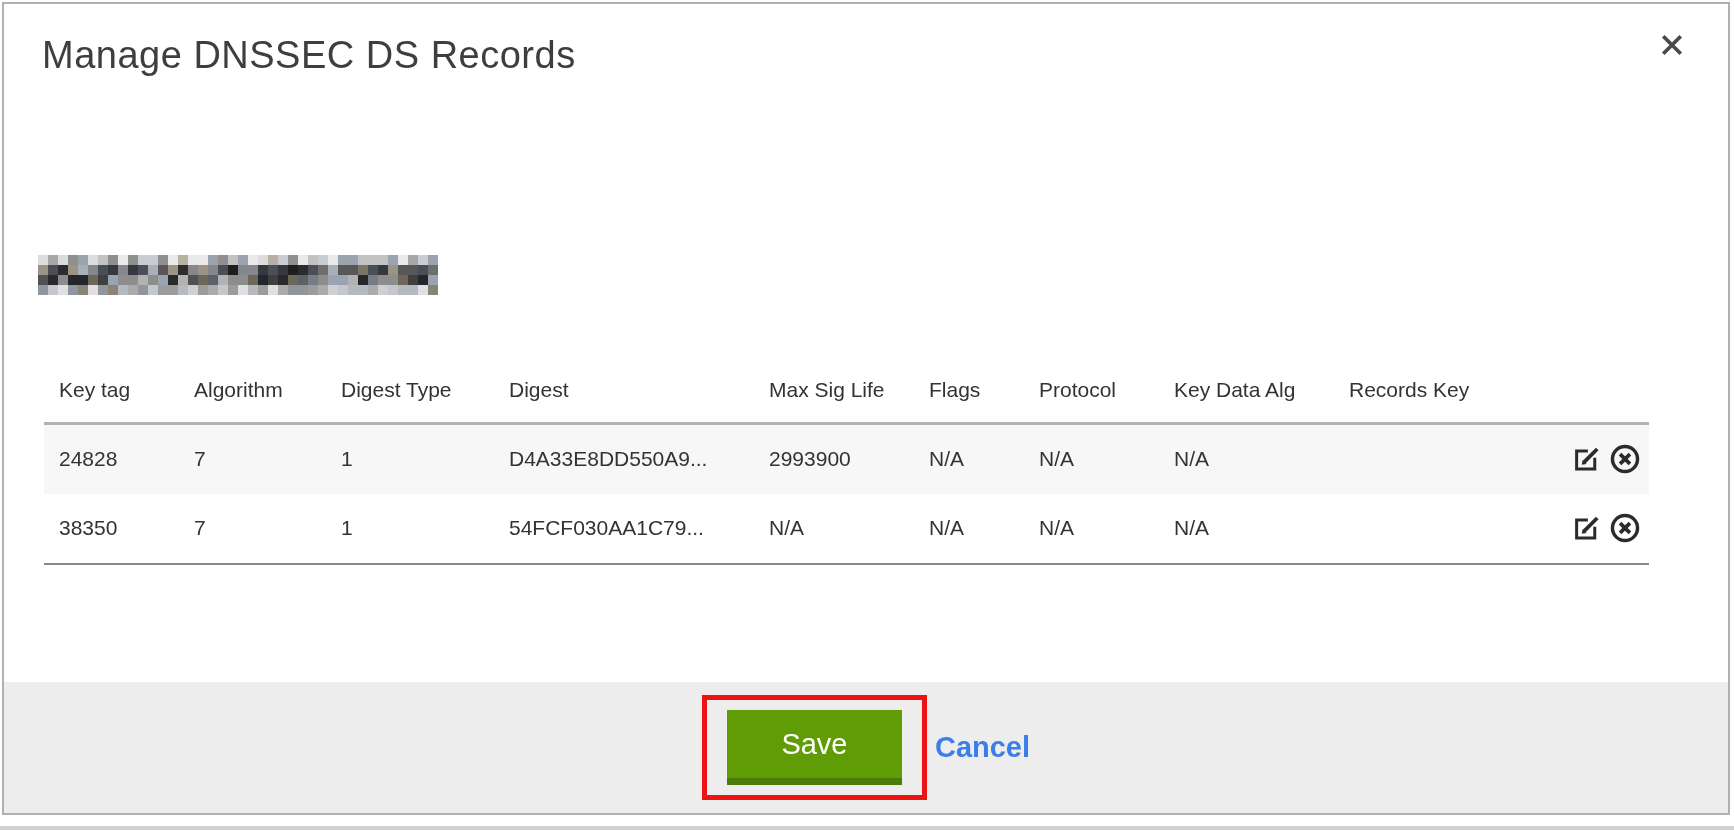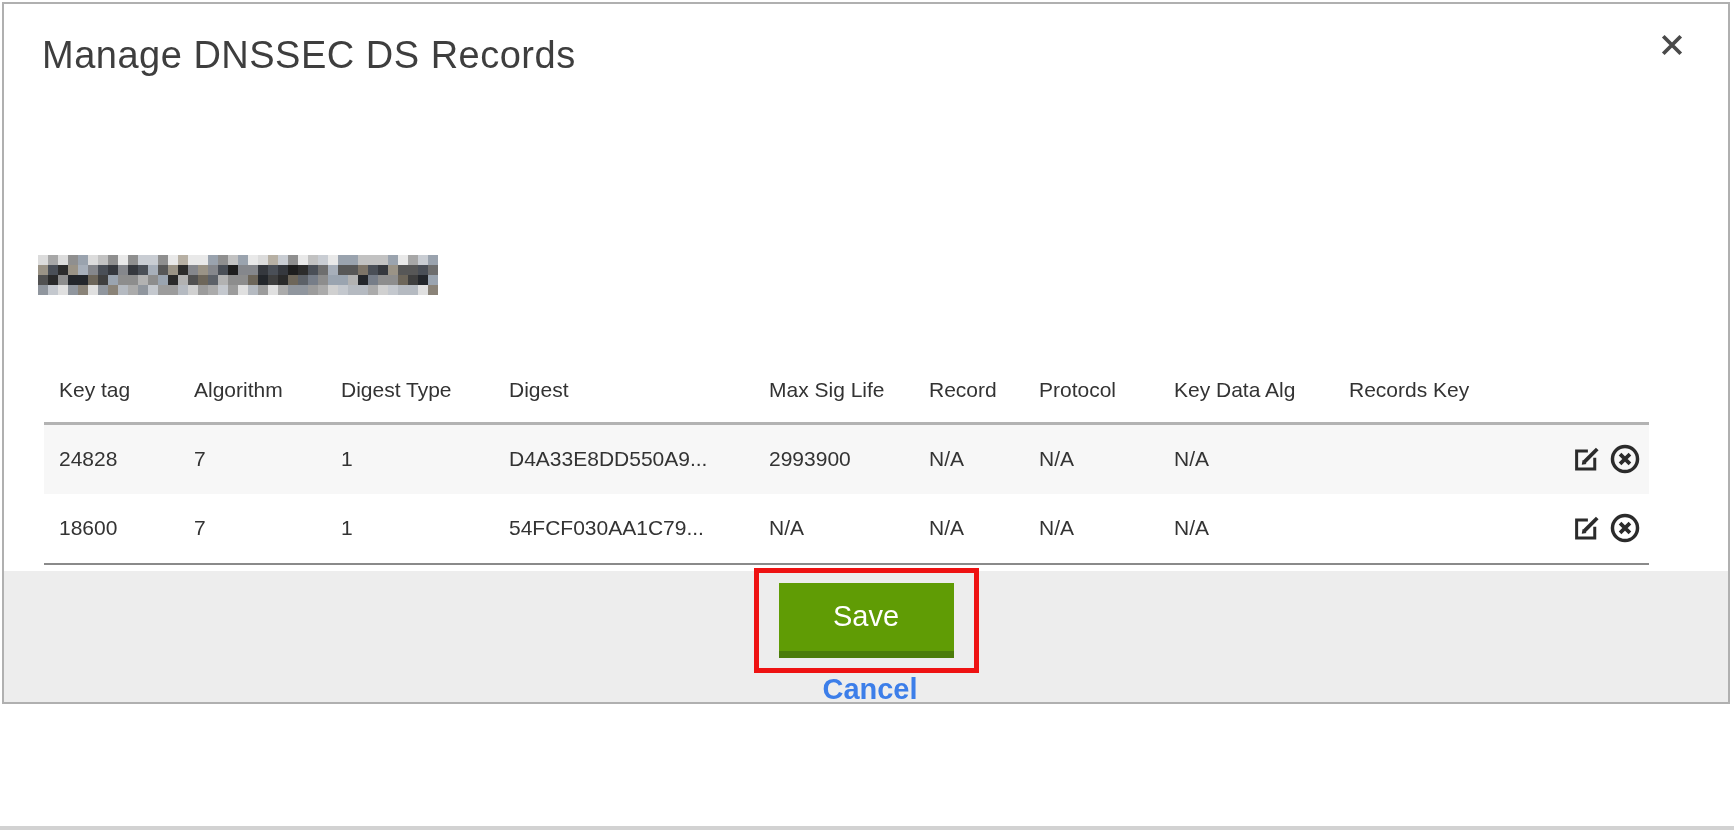--- a/index.html
+++ b/index.html
@@ -1,20 +1,20 @@
 <!DOCTYPE html>
 <html><head>
 <meta charset="utf-8">
 <style>
   * { margin:0; padding:0; box-sizing:border-box; }
   html,body { width:1734px; height:830px; background:#ffffff; overflow:hidden;
               font-family:"Liberation Sans", sans-serif; }
   .stage { position:relative; width:1734px; height:830px; }
 
-  .modal { position:absolute; left:2px; top:2px; width:1728px; height:702px;
+  .modal { position:absolute; left:2px; top:2px; width:1728px; height:813px;
            background:#ffffff; border:2px solid #b0b0b0; }
   .page-strip { position:absolute; left:0; bottom:0; width:1734px; height:4px; background:#d2d2d2; }
 
   .close-btn { position:absolute; top:26px; right:40px; width:32px; height:32px;
                background:transparent; border:none; cursor:pointer; display:flex;
                align-items:center; justify-content:center; }
 
   .title { position:absolute; left:38px; top:30px; font-size:38px; font-weight:300;
            color:#3e3e3e; letter-spacing:0.5px; }
 
@@ -34,21 +34,21 @@
   table.ds tbody tr:nth-child(odd) { background:#f7f7f7; }
   table.ds td.actions { text-align:right; padding-right:8px; }
   .icon-btn { display:inline-block; vertical-align:middle; background:transparent;
               border:none; cursor:pointer; padding:0; margin-left:2px; line-height:0; }
 
   .add-ds { position:absolute; left:40px; top:570px; width:204px; height:56px;
             background:#ffffff; border:3px solid #67a41e; color:#5d9b13;
             font-size:24px; font-family:"Liberation Sans", sans-serif; cursor:pointer; }
 
   .footer { position:absolute; left:0; bottom:0; width:100%; height:131px;
-            background:#ededed; display:flex; align-items:center; justify-content:center;flex-direction:column; }
+            background:#ededed; display:flex; align-items:center; justify-content:center; }
   .annotation-box { border:5px solid #ee1212; padding:10px 20px; display:flex;
                     align-items:center; justify-content:center; }
   .save-btn { width:175px; height:75px; background:#609c05; color:#ffffff;
               border:none; border-bottom:7px solid #4b7c0a; font-size:29px;
               font-family:"Liberation Sans", sans-serif; cursor:pointer; }
   .cancel-link { margin-left:8px; font-size:29px; color:#3c7ee9;
                  text-decoration:none; cursor:pointer;font-weight:bold; }
 </style>
 </head>
 <body>
@@ -243,21 +243,21 @@
           <col style="width:210px">
         <col style="width:105px">
       </colgroup>
       <thead>
         <tr>
           <th>Key tag</th>
           <th>Algorithm</th>
           <th>Digest Type</th>
           <th>Digest</th>
           <th>Max Sig Life</th>
-          <th>Record</th>
+          <th>Flags</th>
           <th>Protocol</th>
           <th>Key Data Alg</th>
           <th>Records Key</th>
           <th></th>
         </tr>
       </thead>
       <tbody>
       <tr>
         <td>24828</td>
         <td>7</td>
@@ -283,21 +283,21 @@
               <svg width="32" height="32" viewBox="0 0 24 24" fill="none" stroke="#2b2b2b">
                 <circle cx="12" cy="12" r="9.4" stroke-width="2.6"></circle>
                 <path d="M8.3 8.3 L15.7 15.7 M15.7 8.3 L8.3 15.7" stroke-width="2.8"></path>
               </svg>
             </span>
           </button>
         </td>
       </tr>
 
       <tr>
-        <td>18600</td>
+        <td>38350</td>
         <td>7</td>
         <td>1</td>
         <td>54FCF030AA1C79...</td>
         <td>N/A</td>
         <td>N/A</td>
         <td>N/A</td>
         <td>N/A</td>
         <td></td>
         <td class="actions">
           <button class="icon-btn">

